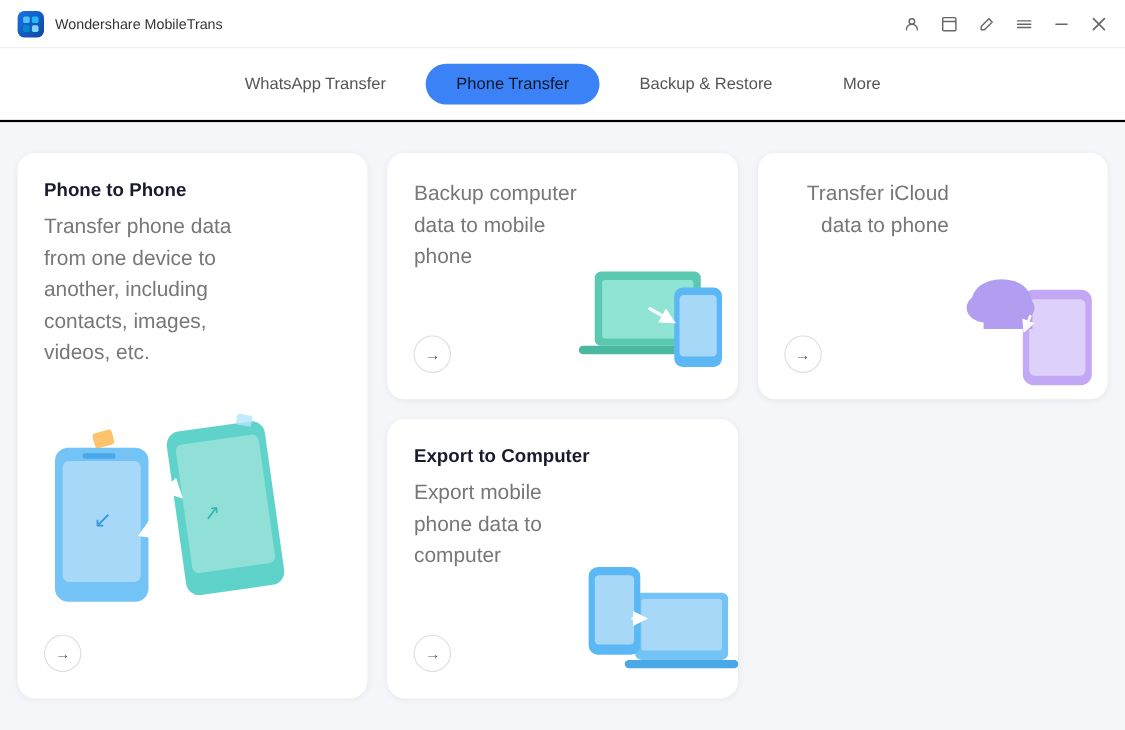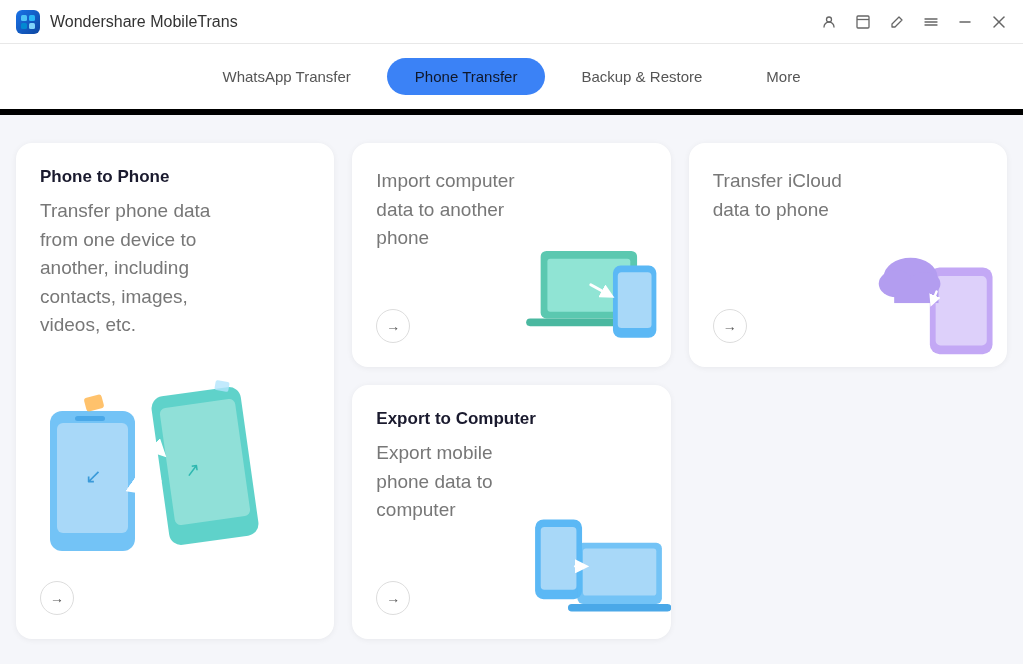--- a/index.html
+++ b/index.html
@@ -33,21 +33,21 @@
       border-radius: 6px;
       background: linear-gradient(135deg, #1a73e8, #0d47a1);
       display: flex;
       align-items: center;
       justify-content: center;
       color: #fff;
       font-size: 12px;
       font-weight: bold;
     }
     .app-title {
-      font-size: 16px;
+      font-size: 13px;
       color: #333;
       font-weight: 500;
     }
     .titlebar-controls {
       display: flex;
       align-items: center;
       gap: 18px;
     }
     .titlebar-btn {
       width: 16px;
@@ -61,21 +61,21 @@
     }
 
     
     .nav-bar {
       background: #fff;
       display: flex;
       justify-content: center;
       align-items: center;
       padding: 14px 0;
       gap: 8px;
-      border-bottom: 6px solid #000000;
+      border-bottom: 2px solid #000000;
     }
     .nav-tab {
       padding: 10px 28px;
       border-radius: 25px;
       font-size: 15px;
       font-weight: 500;
       cursor: pointer;
       border: none;
       background: transparent;
       color: #555;
@@ -251,21 +251,21 @@
             <path d="M6,0 L0,3 L6,6 Z" fill="#fff"></path>
           </marker>
         </defs>
       </svg>
     </div>
     <div class="card-arrow">→</div>
   </div>
 
   <div class="card" style="position:relative;overflow:hidden;">
     <div class="small-card-content">
-      <div class="card-desc" style="max-width:160px;">Import computer data to another phone</div>
+      <div class="card-desc" style="max-width:160px;">Backup computer data to mobile phone</div>
       <div class="small-card-bottom">
         <div class="card-arrow">→</div>
       </div>
     </div>
 
     <svg viewBox="0 0 160 140" width="155" height="135" style="position:absolute;right:-5px;bottom:10px;">
 
       <rect x="20" y="30" width="100" height="70" rx="6" fill="#5bc8b0"></rect>
       <rect x="27" y="38" width="86" height="55" rx="3" fill="#90e4d4"></rect>
       <rect x="5" y="100" width="130" height="8" rx="4" fill="#4ab8a0"></rect>
@@ -277,21 +277,21 @@
       <defs>
         <marker id="arri" markerWidth="5" markerHeight="5" refX="2.5" refY="2.5" orient="auto">
           <path d="M0,0 L5,2.5 L0,5 Z" fill="white"></path>
         </marker>
       </defs>
     </svg>
   </div>
 
   <div class="card" style="position:relative;overflow:hidden;">
     <div class="small-card-content">
-      <div class="card-desc" style="max-width:150px;">Transfer iCloud data to phone</div>
+      <div class="card-desc" style="max-width:150px;text-align:right;">Transfer iCloud data to phone</div>
       <div class="small-card-bottom">
         <div class="card-arrow">→</div>
       </div>
     </div>
 
     <svg viewBox="0 0 150 140" width="145" height="135" style="position:absolute;right:-5px;bottom:8px;">
 
       <rect x="65" y="45" width="65" height="90" rx="10" fill="#c3a8f5"></rect>
       <rect x="71" y="54" width="53" height="72" rx="5" fill="#ddd0fa"></rect>
 

